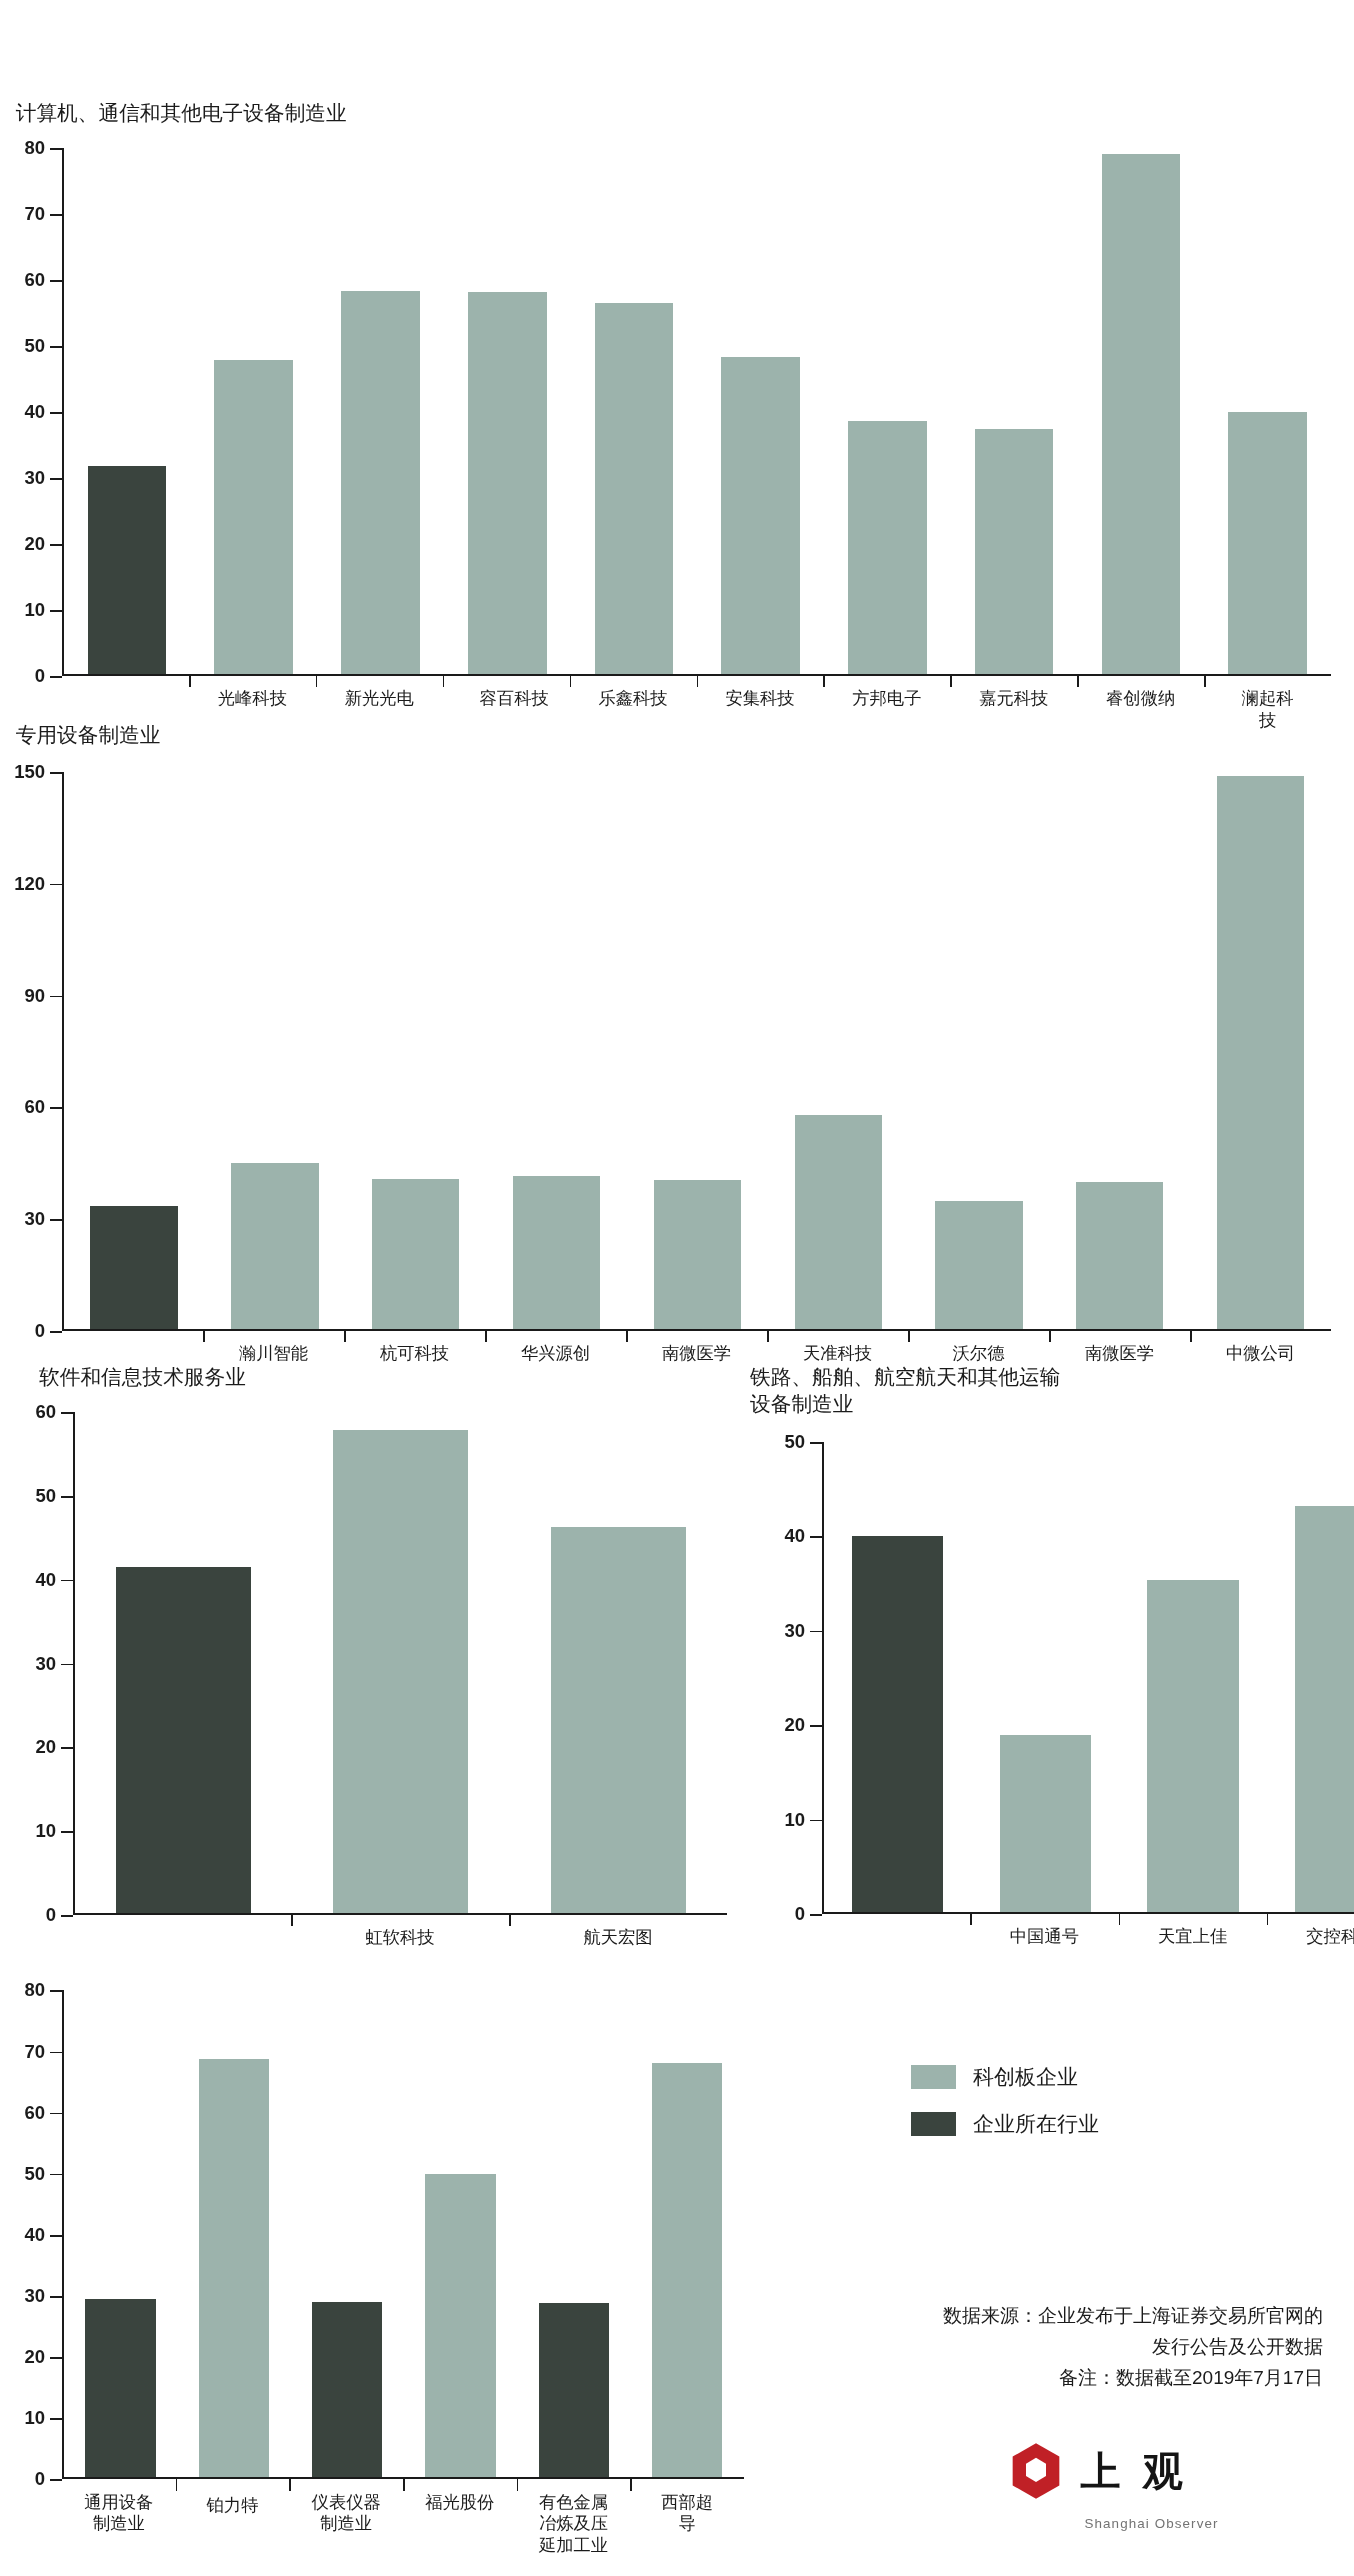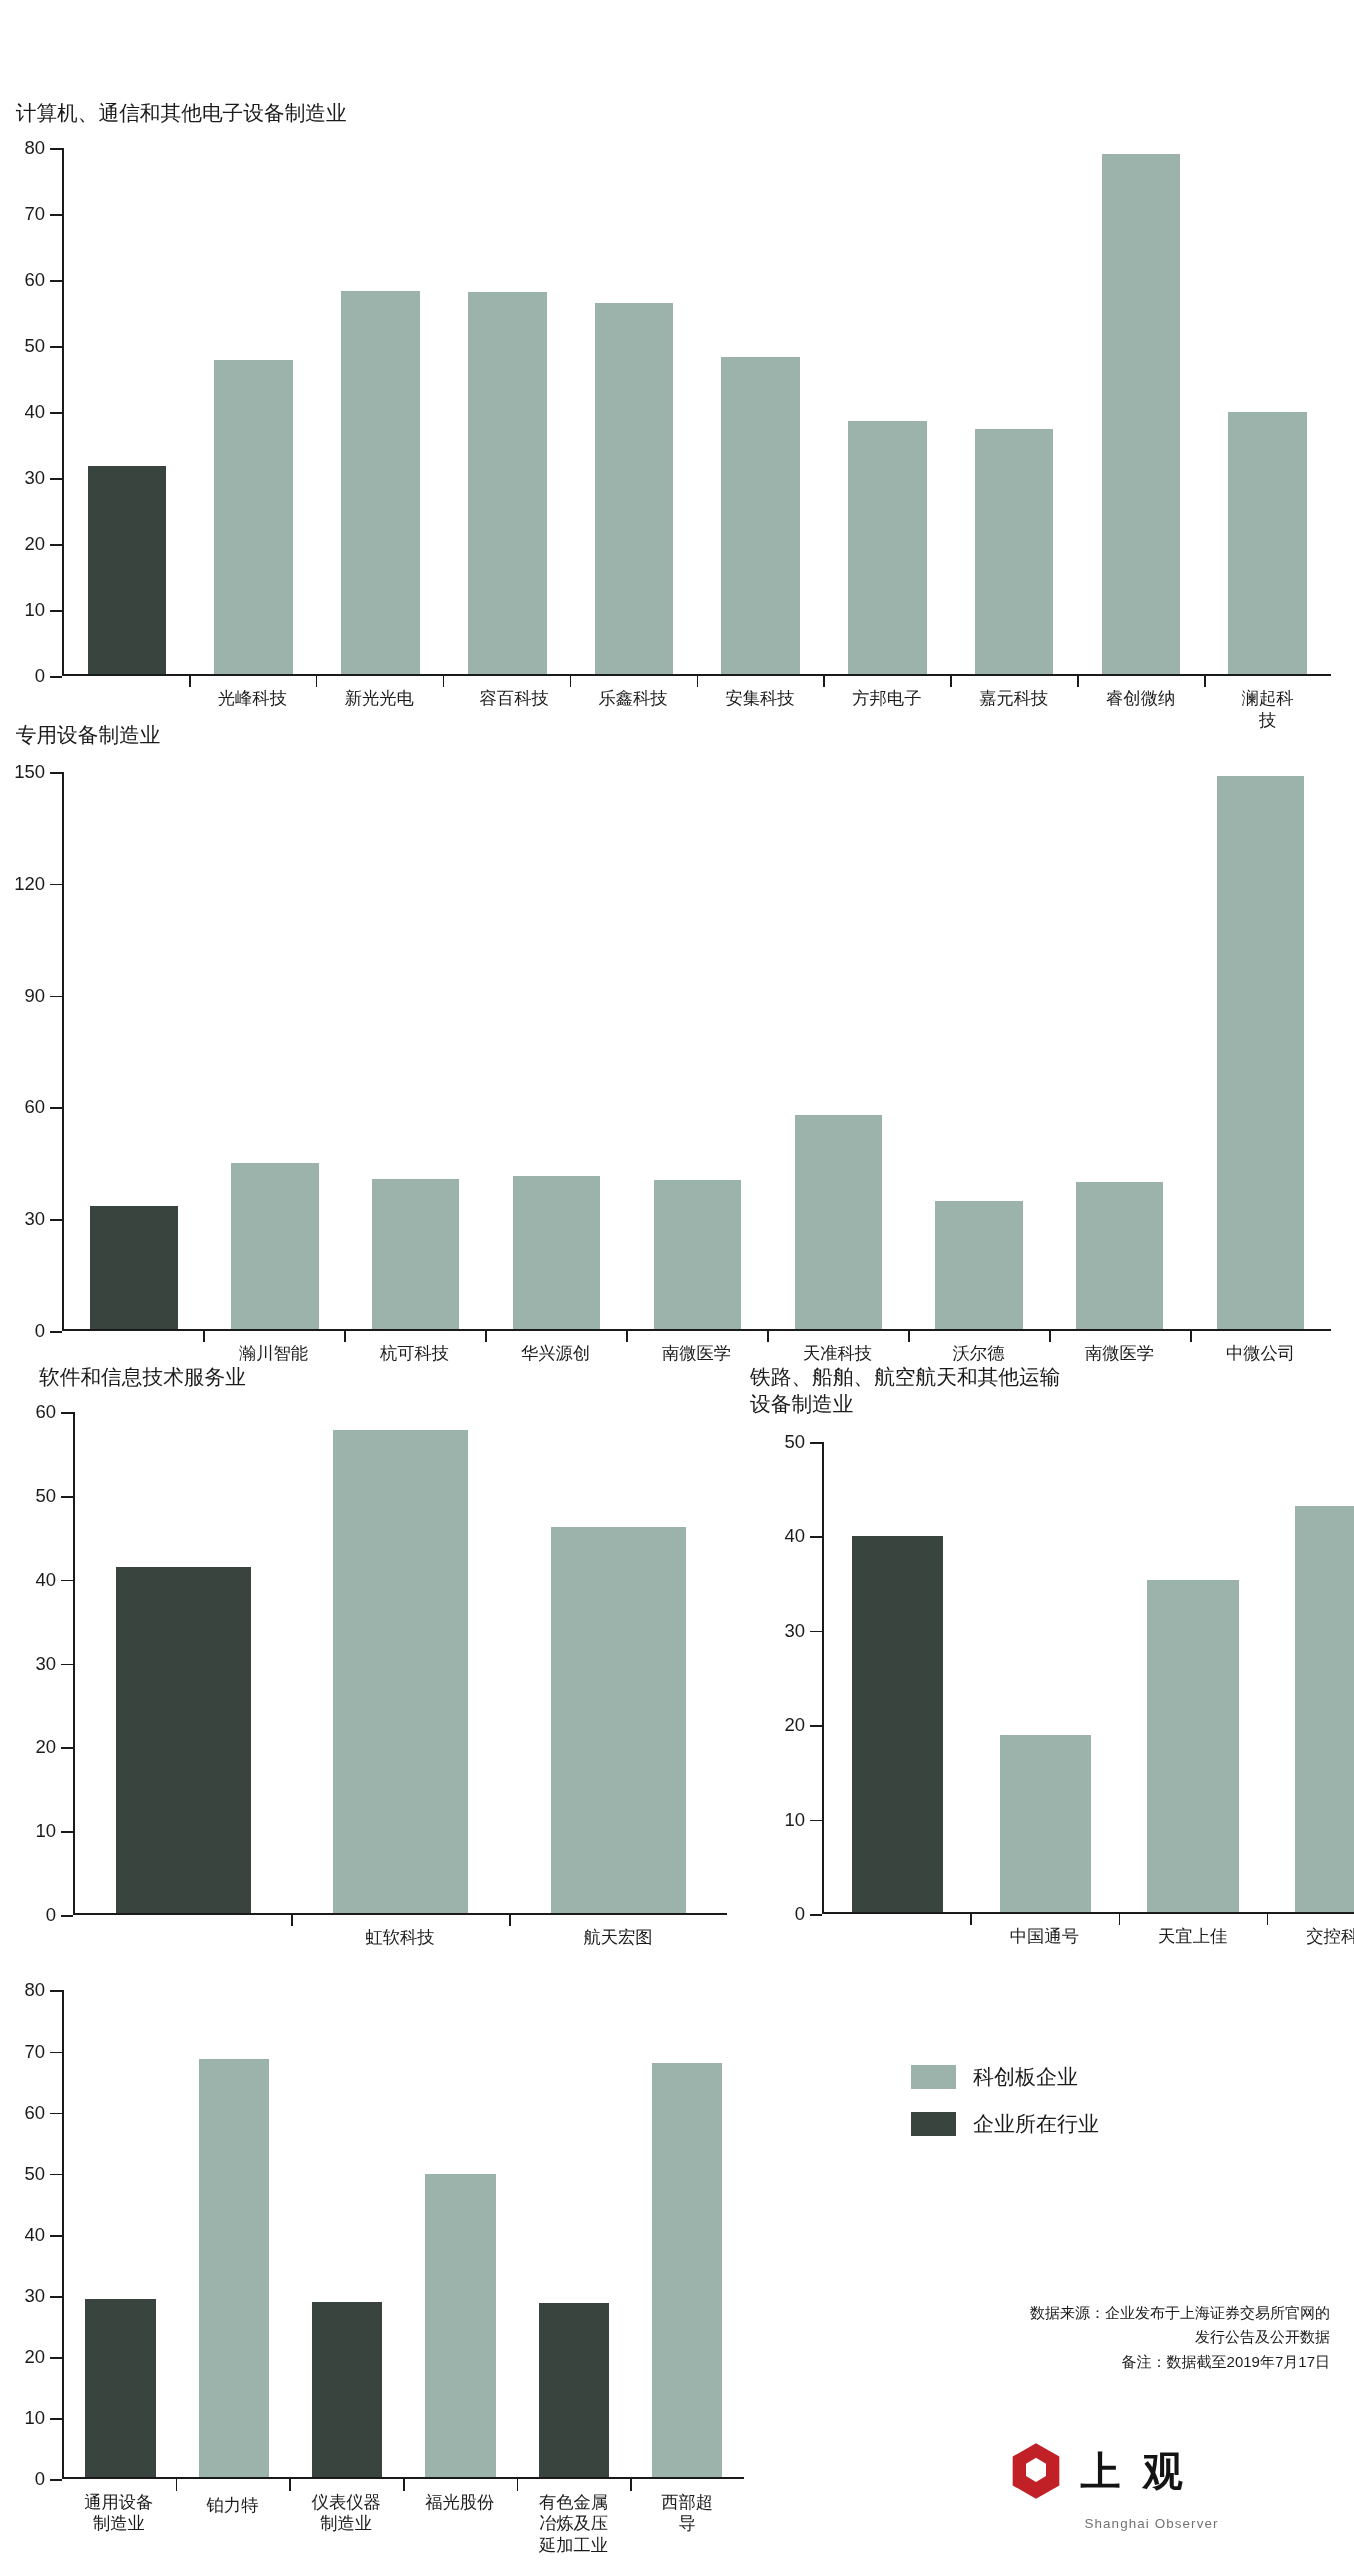--- a/index.html
+++ b/index.html
@@ -21,21 +21,21 @@
   .chart-subtitle{
     position:absolute;font-size:20.7px;color:#1b1b1b;line-height:1.28;
     white-space:pre-line;
   }
   .plot{position:absolute;box-sizing:border-box;}
   .axis-y{position:absolute;left:0;top:0;width:1.7px;height:100%;background:#1a1a1a;}
   .axis-x{position:absolute;left:0;bottom:0;height:2.2px;width:100%;background:#1a1a1a;}
   .ytick{position:absolute;left:-12.3px;width:12.3px;height:1.7px;background:#1a1a1a;}
   .ylabel{
     position:absolute;right:calc(100% + 17px);transform:translateY(-50%);
-    font-size:18.5px;color:#1b1b1b;white-space:nowrap;text-align:right;
+    font-size:18.5px;color:#1b1b1b;white-space:nowrap;text-align:right;font-weight:bold;
   }
   .bars{position:absolute;left:1.7px;right:0;bottom:2.2px;top:0;}
   .bar{position:absolute;bottom:0;}
   .bar.company{background:#9cb3ac;}
   .bar.industry{background:#3a443e;}
   .xtick{position:absolute;bottom:-11.2px;width:1.7px;height:11.2px;background:#1a1a1a;}
   .xlabel{
     position:absolute;top:100%;margin-top:12.3px;
     font-size:17.3px;color:#1b1b1b;text-align:center;line-height:1.25;
     white-space:pre-line;transform:translateX(-50%);
@@ -44,22 +44,22 @@
   
   .legend{position:absolute;left:911px;top:2063px;}
   .legend-row{display:flex;align-items:center;margin-bottom:19px;}
   .legend-swatch{width:45px;height:23.5px;margin-right:17px;}
   .legend-swatch.company{background:#9cb3ac;}
   .legend-swatch.industry{background:#3a443e;}
   .legend-label{font-size:21px;color:#1b1b1b;white-space:nowrap;}
 
   
   .footer{
-    position:absolute;right:25px;top:2301px;width:615px;
-    text-align:right;font-size:15px;line-height:1.62;color:#1b1b1b;
+    position:absolute;right:32px;top:2301px;width:615px;
+    text-align:right;font-size:19px;line-height:1.62;color:#1b1b1b;
   }
   .footer div{white-space:nowrap;}
 
   
   .logo{position:absolute;left:1006px;top:2441px;display:flex;align-items:center;}
   .logo-mark{width:60px;height:60px;position:relative;margin-right:14.5px;}
   .logo-text{font-size:40px;font-weight:bold;letter-spacing:5.6px;color:#141414;}
   .logo-sub{
     position:absolute;left:1006px;top:2516px;width:291px;
     font-size:13.4px;letter-spacing:1.1px;color:#737373;text-align:center;

